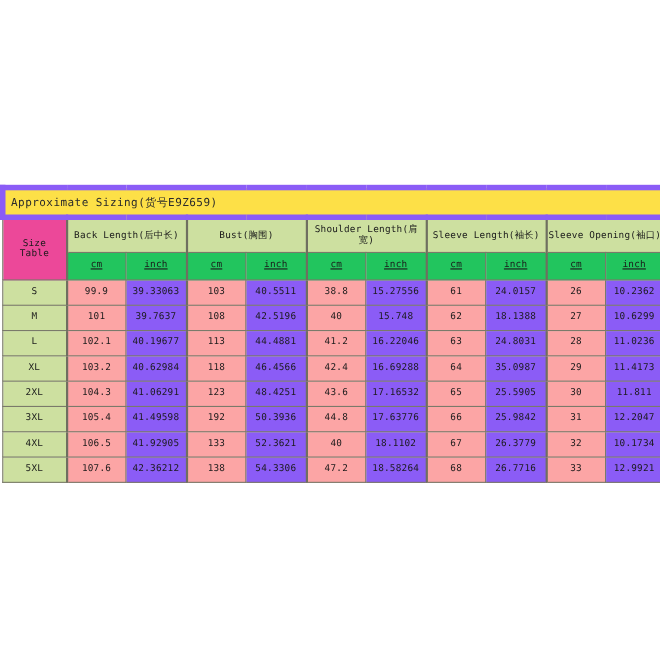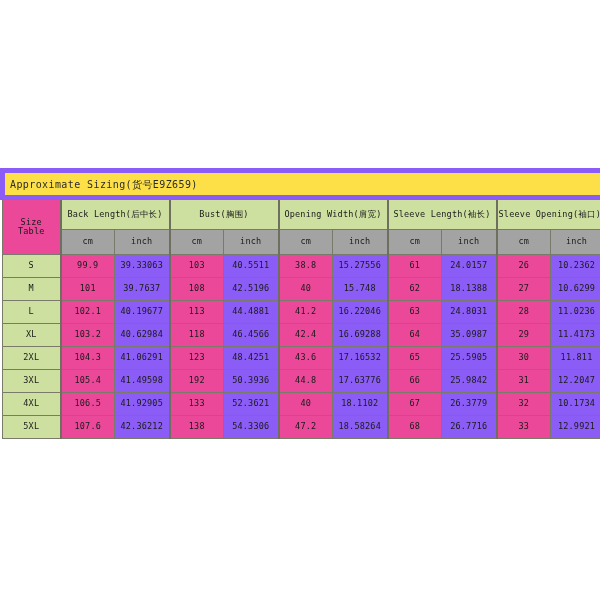--- a/index.html
+++ b/index.html
@@ -48,40 +48,41 @@
     letter-spacing: 0.4px;
   }
   
   td.hdr {
     background: #cde0a0;
     height: 29px;
     font-size: 9.5px;
     letter-spacing: 0.3px;
   }
   td.hdr-sub {
-    background: #a3a3a3;
+    background: #22c55e;
     height: 24px;
     font-size: 8.5px;
     letter-spacing: 0.4px;
+    text-decoration: underline;
   }
   td.sizecell-hdr {
     background: #ec4899;
     font-size: 9.5px;
     letter-spacing: 0.5px;
     line-height: 1.45;
   }
   
   td.size-label {
     background: #cde0a0;
     height: 22px;
     font-size: 9px;
     letter-spacing: 0.5px;
   }
   td.cm {
-    background: #ec4899;
+    background: #fca5a5;
     height: 22px;
   }
   td.inch {
     background: #8b5cf6;
     height: 22px;
   }
   .colgroup-border {
     border-left: 2px solid #6f6f60 !important;
   }
 </style>
@@ -107,21 +108,21 @@
       <tr class="title-row">
         <td colspan="11">Approximate Sizing(货号E9Z659)</td>
       </tr>
       <tr>
         <td class="sizecell-hdr" rowspan="2">
           <div>Size</div>
           <div>Table</div>
         </td>
         <td class="hdr colgroup-border" colspan="2">Back Length(后中长)</td>
         <td class="hdr colgroup-border" colspan="2">Bust(胸围)</td>
-        <td class="hdr colgroup-border" colspan="2">Opening Width(肩宽)</td>
+        <td class="hdr colgroup-border" colspan="2">Shoulder Length(肩宽)</td>
         <td class="hdr colgroup-border" colspan="2">Sleeve Length(袖长)</td>
         <td class="hdr colgroup-border" colspan="2">Sleeve Opening(袖口)</td>
       </tr>
       <tr>
         <td class="hdr-sub colgroup-border">cm</td>
         <td class="hdr-sub">inch</td>
         <td class="hdr-sub colgroup-border">cm</td>
         <td class="hdr-sub">inch</td>
         <td class="hdr-sub colgroup-border">cm</td>
         <td class="hdr-sub">inch</td>

